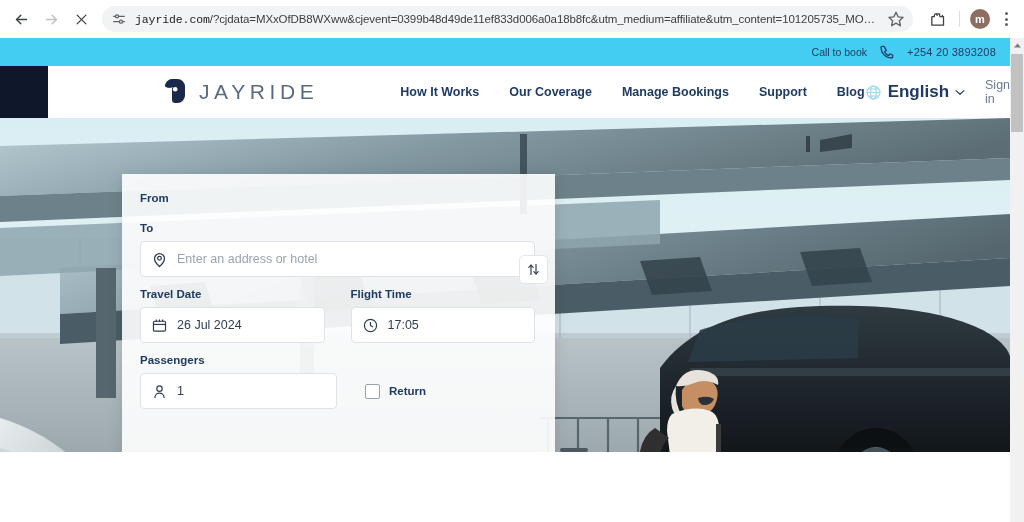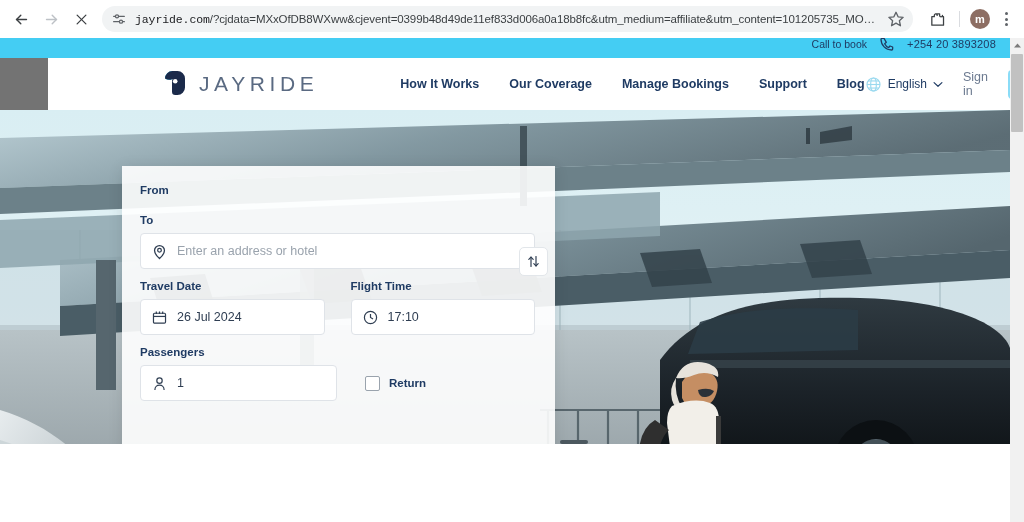--- a/index.html
+++ b/index.html
@@ -58,24 +58,24 @@
     font-size: 11px; font-weight: bold;
     display: flex; align-items: center; justify-content: center;
     margin: 0 4px;
   }
   .menu-dots { width: 20px; height: 24px; display: flex; flex-direction: column;
     align-items: center; justify-content: center; gap: 2.5px; margin-left: 2px; margin-right: 4px; }
   .menu-dots i { width: 3px; height: 3px; border-radius: 50%; background: #5f6368; display: block; }
 
   
   .viewport {
-    position: absolute; top: 30px; left: 0;
+    position: absolute; top: 38px; left: 0;
     width: 1010px; height: 414px;
     overflow: hidden;
-    background: #737373;
+    background: #0f172a;
   }
 
   
   .topstrip {
     position: relative;
     height: 28px; width: 100%;
     background: #44cdf3;
     display: flex; align-items: center; justify-content: flex-end;
     padding-right: 14px;
   }
@@ -99,21 +99,21 @@
     color: #5a6a82; font-weight: 400;
   }
   .mainnav { display: flex; align-items: center; gap: 30px; margin-left: 82px; }
   .mainnav a {
     font-size: 12.5px; font-weight: bold; color: #1f3b63;
     text-decoration: none; white-space: nowrap;
   }
   .header-right { margin-left: auto; display: flex; align-items: center; gap: 20px; }
   .lang {
     display: flex; align-items: center; gap: 6px;
-    font-size: 12px; font-weight: normal; color: #1f3b63;
+    font-size: 17px; font-weight: bold; color: #1f3b63;
   }
   .globe-ic { width: 17px; height: 17px; display: block; }
   .chev { width: 10px; height: 7px; display: block; }
   .signin { font-size: 12.5px; color: #6c7a90; text-decoration: none; }
   .join-btn {
     background: #8adcf7; color: #1f3b63;
     font-size: 12.5px; font-weight: bold;
     border: none; border-radius: 4px;
     padding: 7px 17px; cursor: pointer;
     font-family: Liberation Serif, serif;
@@ -458,21 +458,21 @@
             <span class="fld-val">26 Jul 2024</span>
           </div>
         </div>
         <div>
           <span class="fld-label">Flight Time</span>
           <div class="fld-box">
             <svg class="ic" viewBox="0 0 24 24" fill="none" stroke="#2f3e52" stroke-width="1.7">
               <circle cx="12" cy="12" r="8.6"></circle>
                 <polyline points="12 7 12 12 15.6 14"></polyline>
             </svg>
-            <span class="fld-val">17:10</span>
+            <span class="fld-val">17:05</span>
           </div>
         </div>
       </div>
 
       <div class="row-gap"></div>
 
       <div>
         <span class="fld-label">Passengers</span>
         <div class="pax-row">
           <div class="fld-box pax-box">

